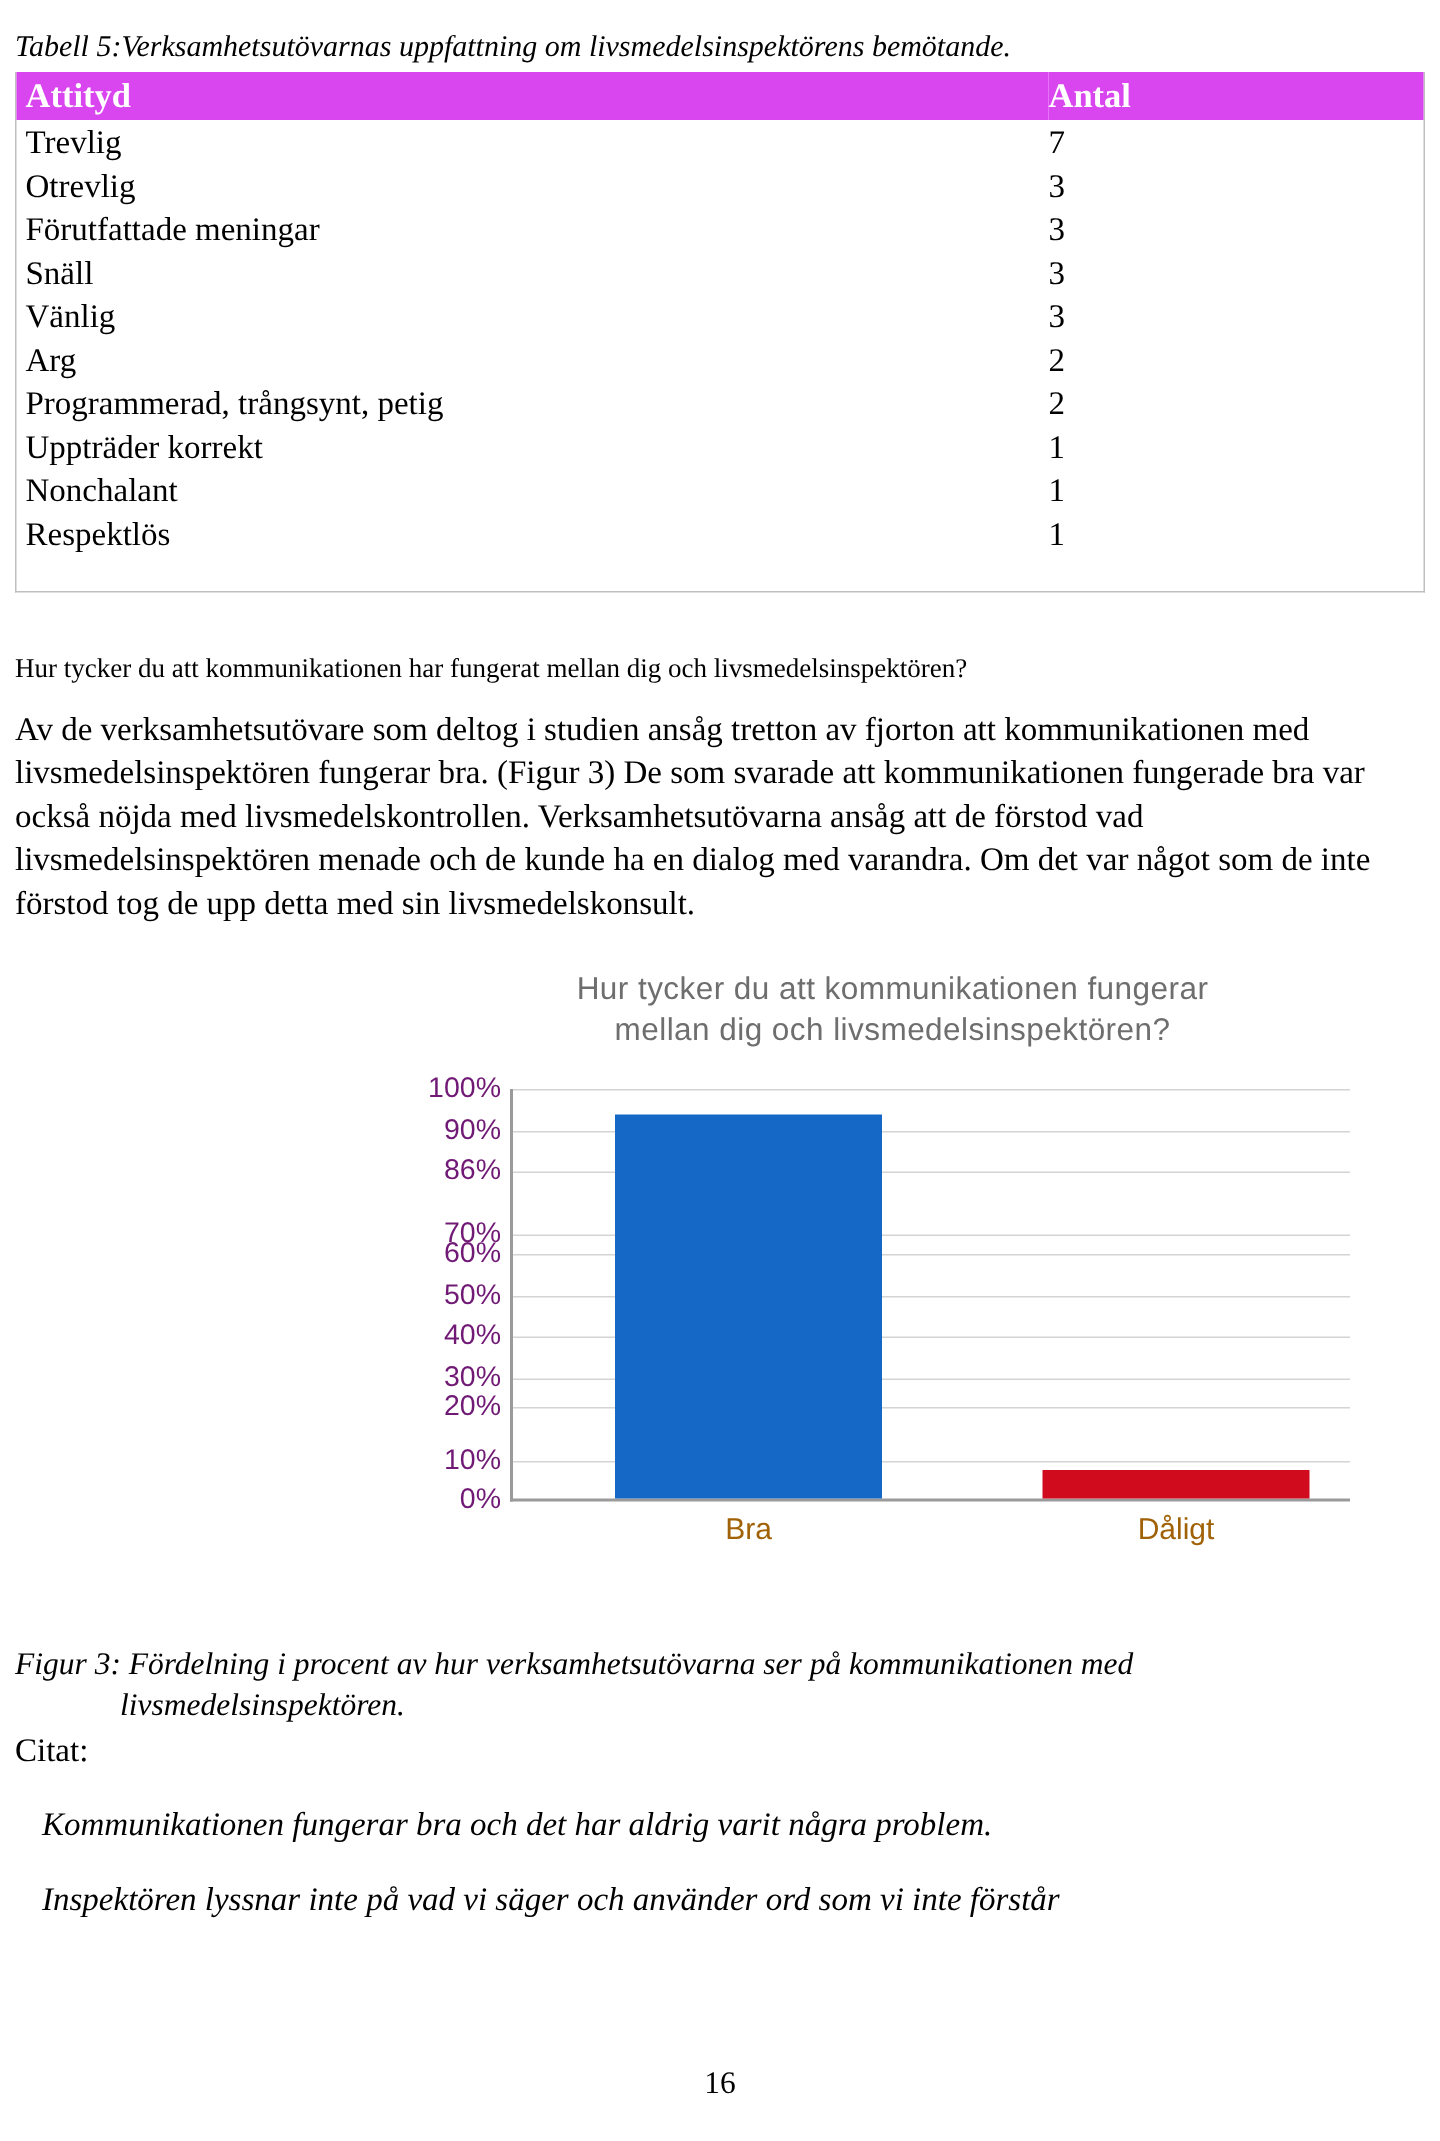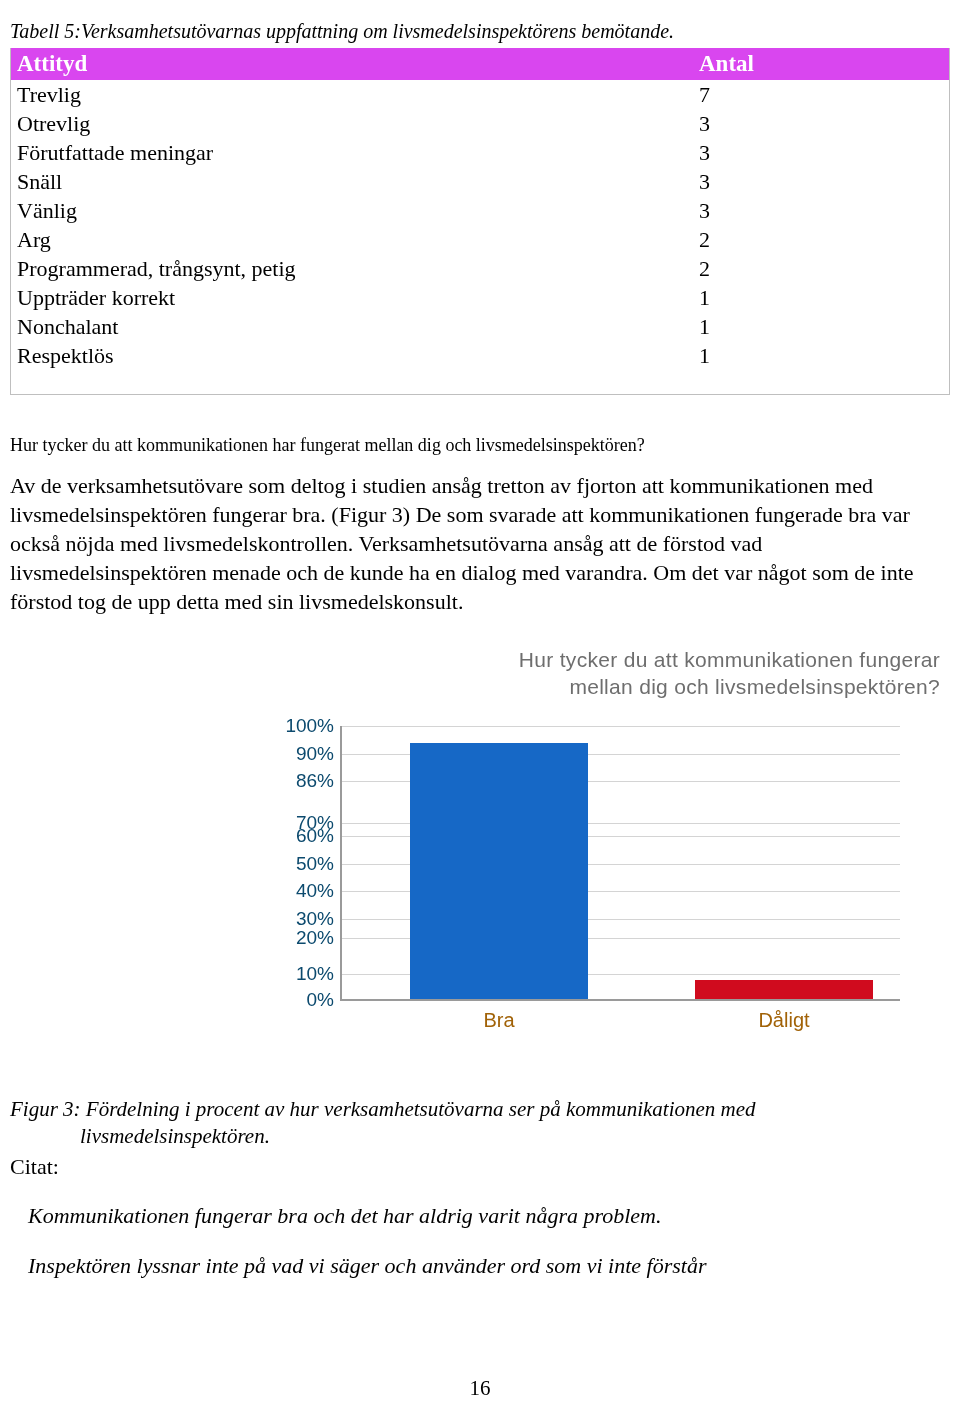--- a/index.html
+++ b/index.html
@@ -96,21 +96,21 @@
     position: relative;
     width: 720px;
     margin: 0 auto 0 210px;
     height: 420px;
     font-family: "Liberation Sans", sans-serif;
   }
   .chart-title {
     color: #6e6e6e;
     font-size: 21px;
     line-height: 27px;
-    text-align: right;
+    text-align: center;
     font-family: "Liberation Sans", sans-serif;
     letter-spacing: 0.3px;
     padding-left: 30px;
   }
   .plot-area {
     position: absolute;
     left: 120px;
     top: 80px;
     width: 560px;
     height: 275px;
@@ -123,21 +123,21 @@
     left: 0;
     right: 0;
     height: 1px;
     background: #d4d4d4;
   }
   .ytick {
     position: absolute;
     right: 100%;
     margin-right: 8px;
     transform: translateY(-50%);
-    color: #0c4a6e;
+    color: #701a75;
     font-size: 19px;
     white-space: nowrap;
     font-family: "Liberation Sans", sans-serif;
   }
   .bar {
     position: absolute;
     bottom: 0;
   }
   .bar-bra {
     left: 68px;

